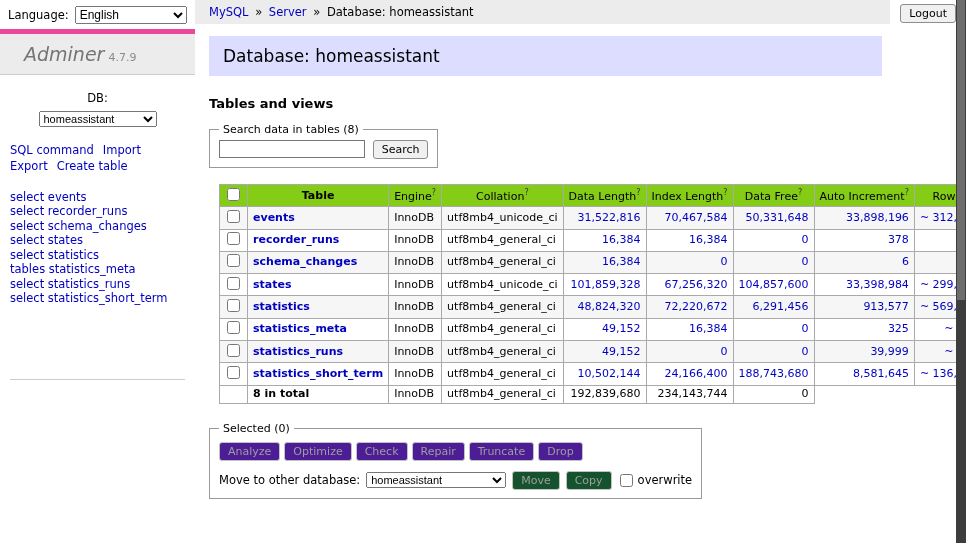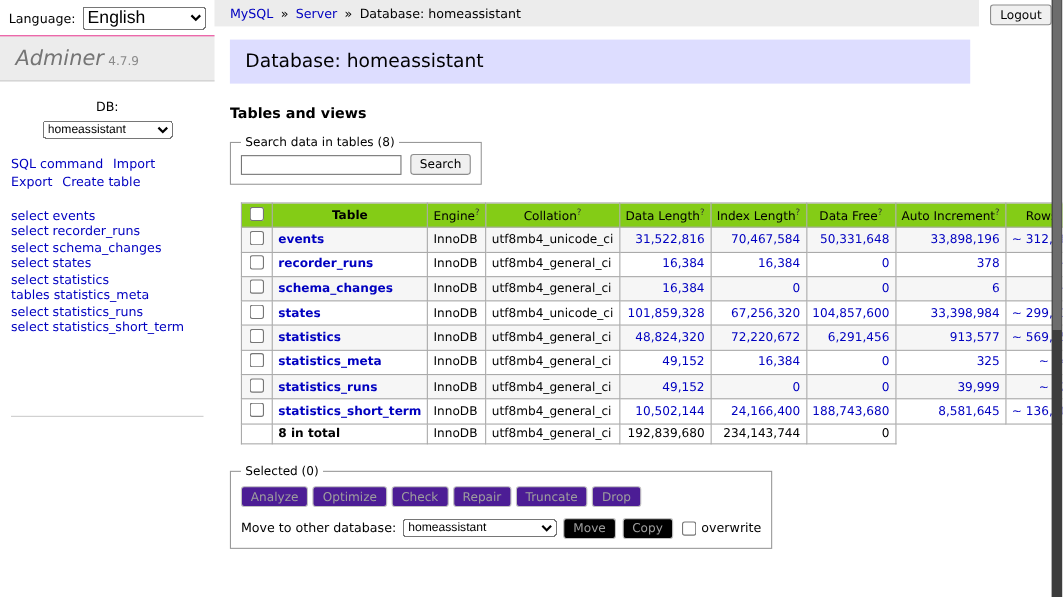--- a/index.html
+++ b/index.html
@@ -20,26 +20,26 @@
   .layout { display: flex; width: 956px; }
 
   a { color: #0000c0; text-decoration: none; cursor: pointer; }
 
   
   .sidebar { flex: 0 0 195px; width: 195px; }
   .lang-row {
     display: flex; align-items: center; gap: 6px;
     padding: 6px 8px 5px; font-size: 11.5px;
   }
-  .lang-row select { font-size: 16px; width: 117px; }
+  .lang-row select { font-size: 12px; width: 117px; }
   .logo-band {
     background: #ececec;
-    border-top: 1px solid #ec4899;
+    border-top: 5px solid #ec4899;
     border-bottom: 1px solid #ccc;
-    padding: 9px 14px;
+    padding: 9px 24px;
   }
   .logo {
     color: #757575; font-size: 19px; font-style: italic;
   }
   .version { color: #8a8a8a; font-size: 11px; margin-left: 4px; }
   .side-body { padding: 10px 10px 0 10px; font-size: 11.5px; }
   .db-row { display: flex; align-items: center; gap: 6px; margin: 6px 0 16px; flex-direction: column; }
   .db-row select { font-size: 11px; width: 118px; }
   .side-links { margin: 0 0 16px; line-height: 1.35; }
   .side-links a { margin-right: 9px; }
@@ -116,21 +116,21 @@
   .selected-fs .btn-row { margin: 3px 0 0; }
   .gbtn {
     margin-right: 4px; color: #9e9e9e;
     border-color: #c2c2c2; background: #4c1d95;
   }
   .move-row {
     display: flex; align-items: center; gap: 6px; margin-top: 10px;
     font-size: 11.5px; white-space: nowrap;
   }
   .move-row select { font-size: 11px; width: 140px; }
-  .dis { color: #9e9e9e; border-color: #c2c2c2; background: #000000; }
+  .dis { color: #9e9e9e; border-color: #c2c2c2; background: #14532d; }
   .ovw { display: flex; align-items: center; gap: 3px; }
 
   
   .scrollbar {
     position: absolute; top: 0; right: 0;
     width: 10px; height: 543px; background: #3d3d3d;
   }
   .scrollbar .thumb {
     position: absolute; top: 0; left: 1px;
     width: 8px; height: 300px; background: #6d6d6d;

